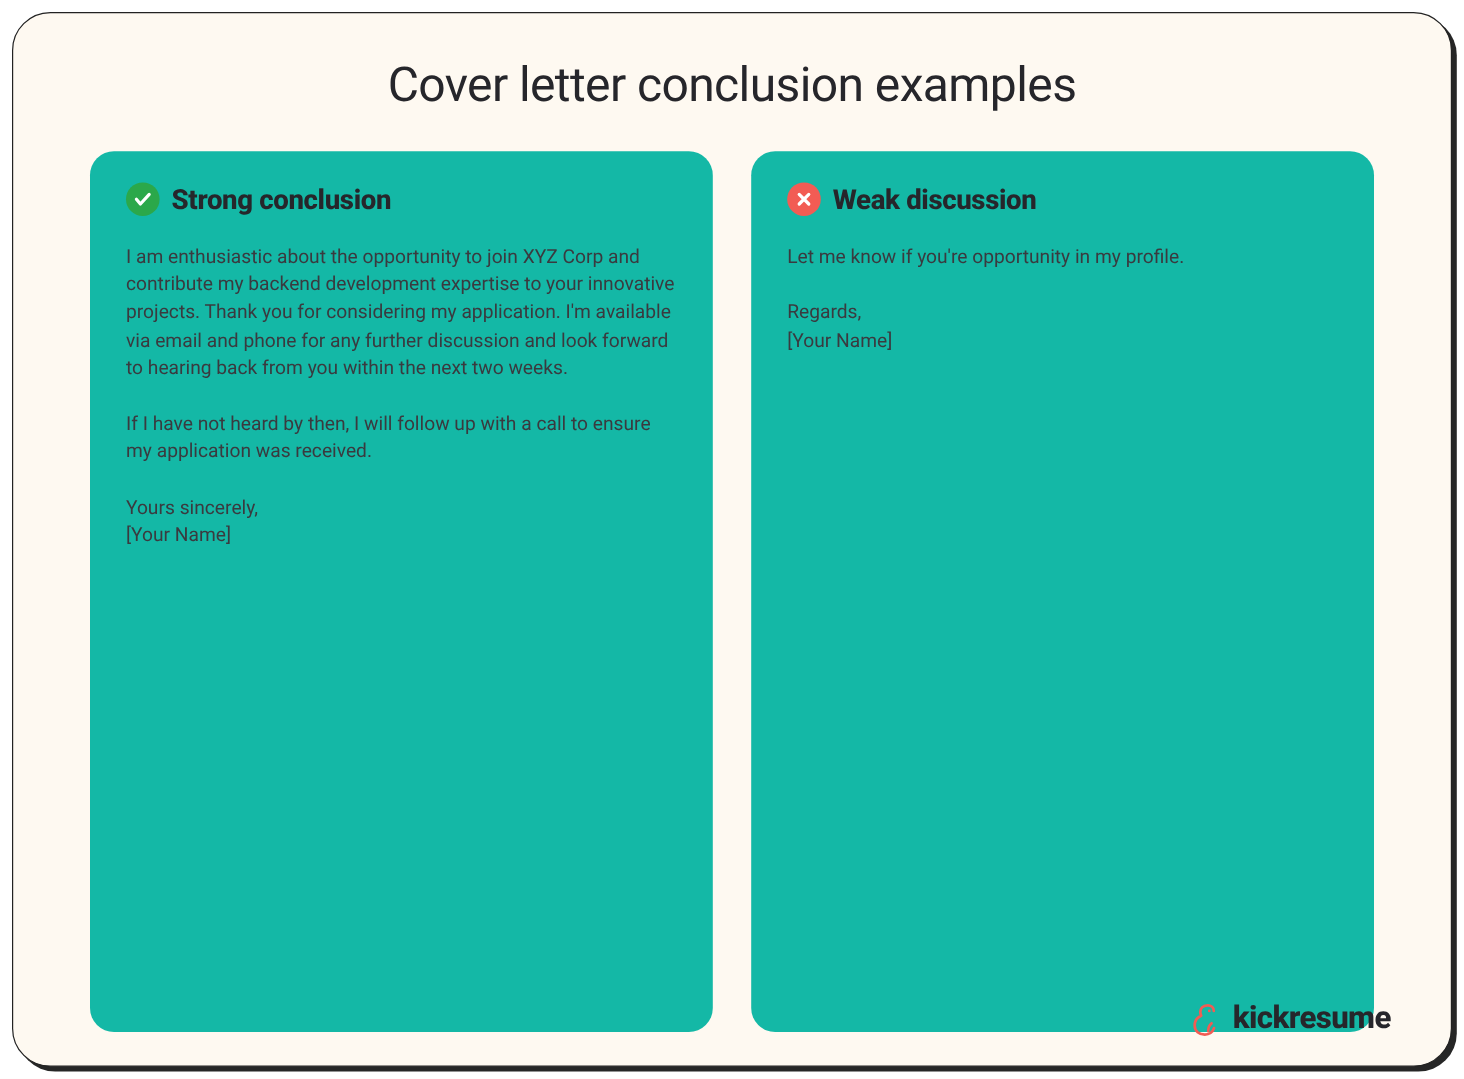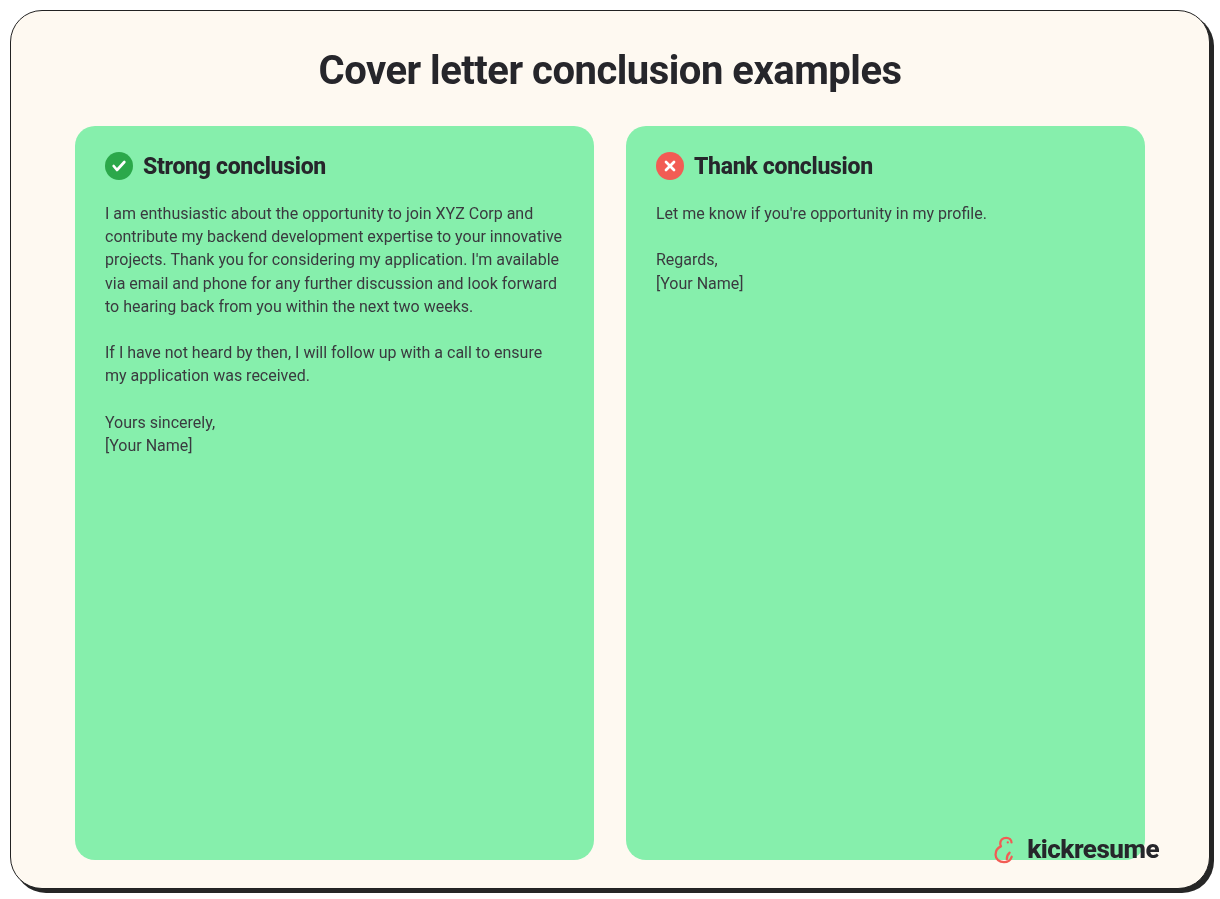--- a/index.html
+++ b/index.html
@@ -17,35 +17,35 @@
     border: 1px solid #222;
     border-radius: 32px;
     box-shadow: 4px 4px 0 0 rgba(0,0,0,0.85);
     padding: 36px 64px 28px 64px;
     position: relative;
     display: flex;
     flex-direction: column;
   }
   .title {
     font-size: 40px;
-    font-weight: 700;
+    font-weight: 400;
     color: #26262B;
     text-align: center;
     letter-spacing: -0.5px;
     margin-bottom: 32px;
   }
   .columns {
     display: flex;
     gap: 32px;
     flex: 1;
     min-height: 0;
   }
   .panel {
     flex: 1;
-    background: #86efac;
+    background: #14b8a6;
     border-radius: 20px;
     padding: 26px 30px 30px 30px;
     display: flex;
     flex-direction: column;
   }
   .panel-header {
     display: flex;
     align-items: center;
     gap: 10px;
     margin-bottom: 22px;
@@ -120,21 +120,21 @@
     </div>
 
     <div class="panel">
       <div class="panel-header">
         <span class="icon-cross">
           <svg viewBox="0 0 24 24" fill="none" stroke="#fff" stroke-width="4" stroke-linecap="round" stroke-linejoin="round">
             <line x1="6" y1="6" x2="18" y2="18"></line>
             <line x1="18" y1="6" x2="6" y2="18"></line>
           </svg>
         </span>
-        <span class="panel-title">Thank conclusion</span>
+        <span class="panel-title">Weak discussion</span>
       </div>
       <div class="panel-body">Let me know if you're opportunity in my profile.
 
 Regards,
 [Your Name]</div>
     </div>
 
   </div>
 
   <div class="brand">

